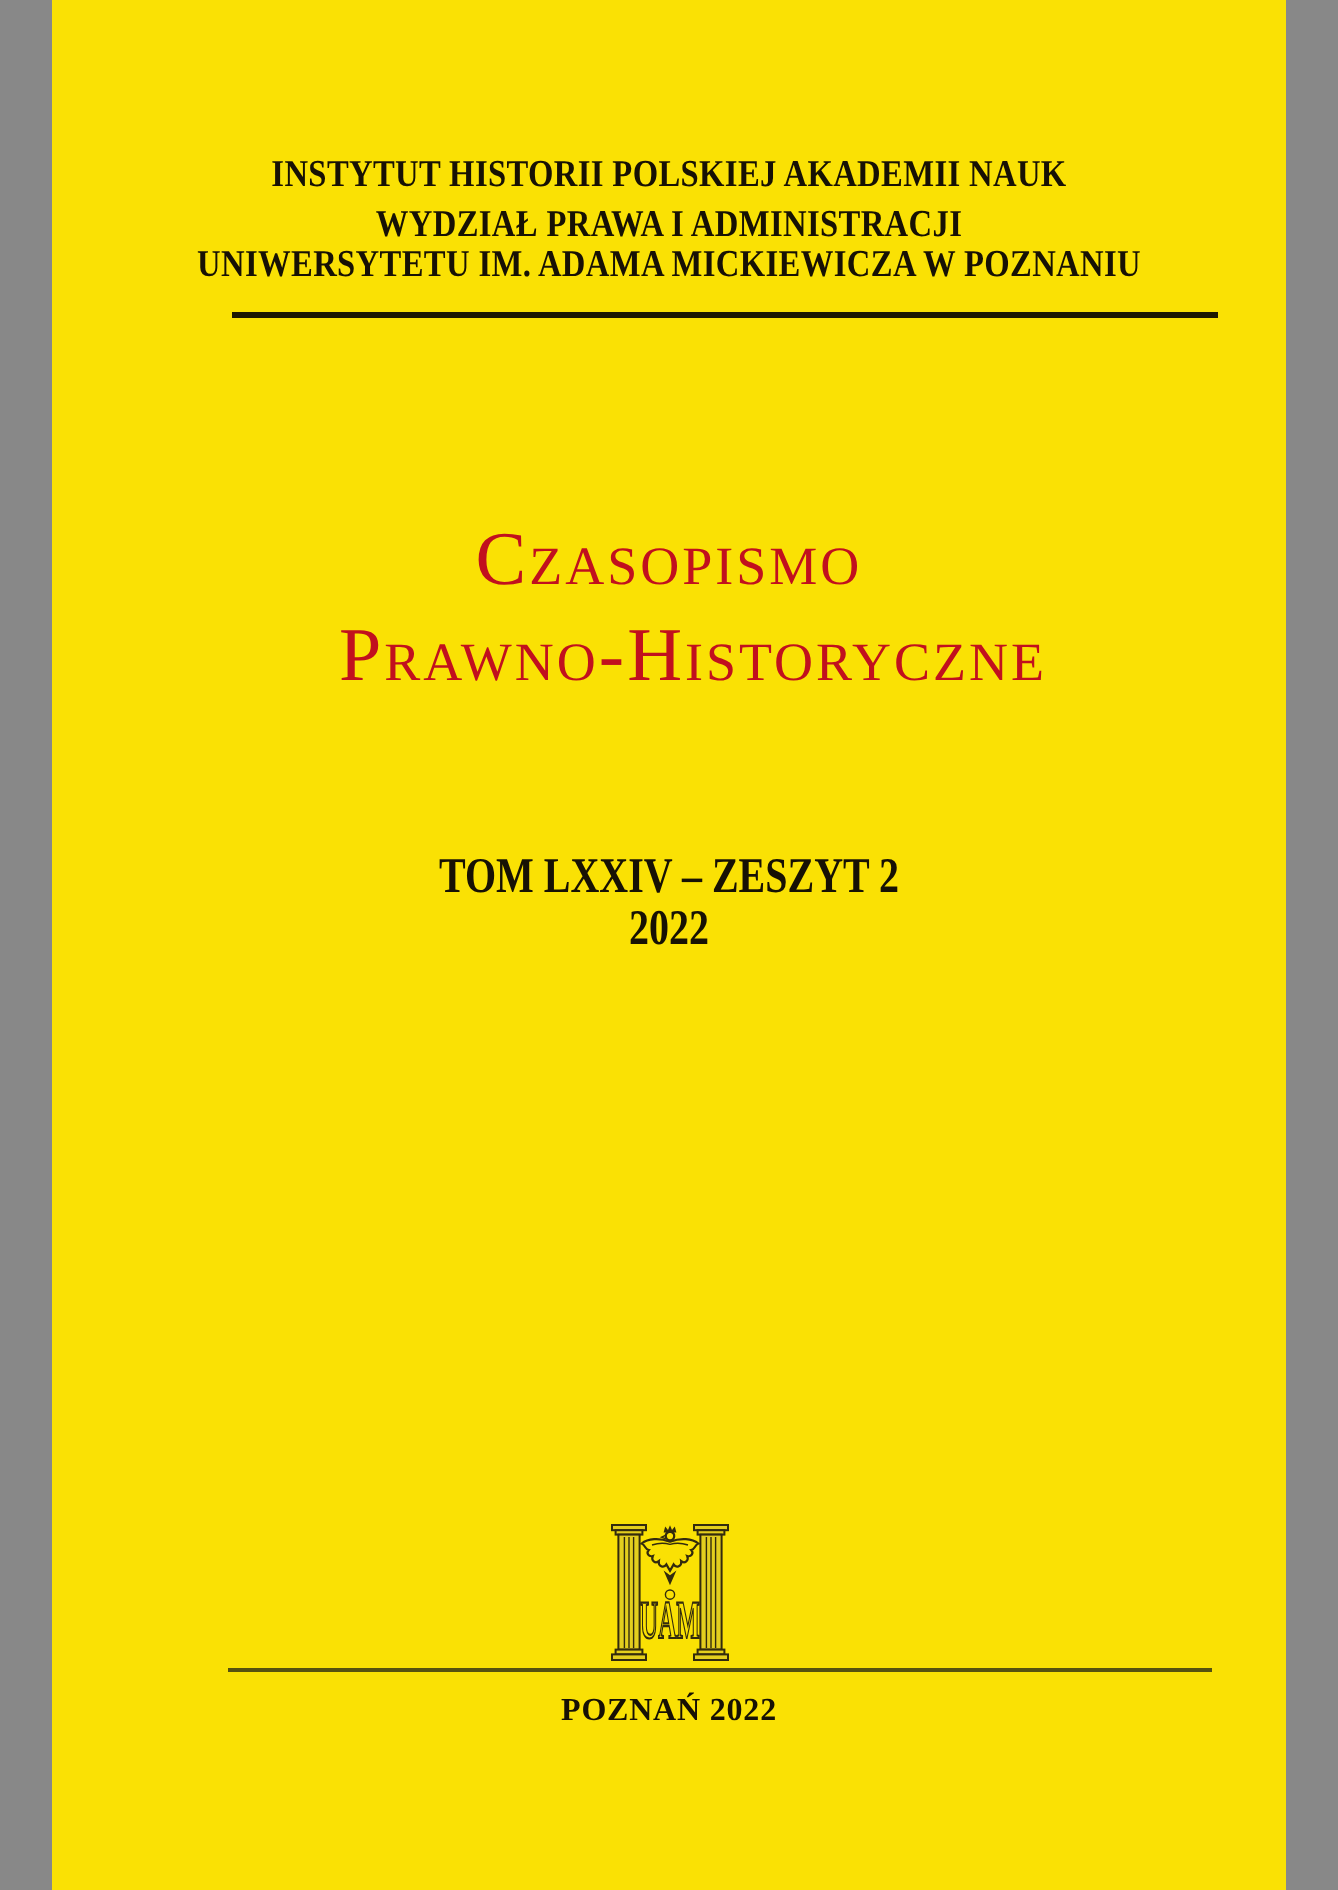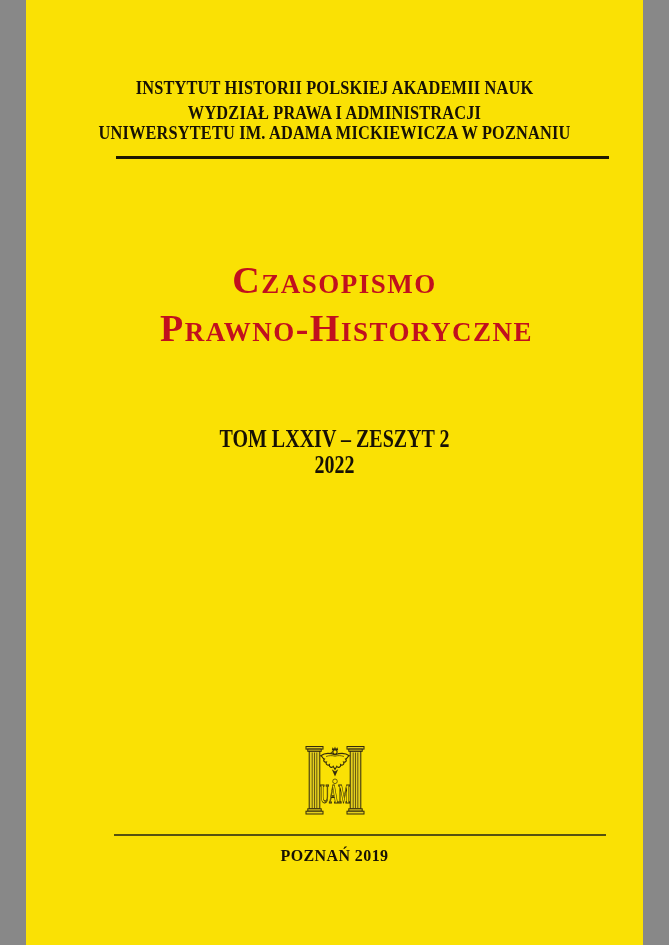--- a/index.html
+++ b/index.html
@@ -34,21 +34,21 @@
   }
   .pub1 { top: 78px; }
   .pub2 { top: 103px; }
   .pub3 { top: 123px; }
   .rule-top {
     position: absolute;
     top: 156px; left: 90px; width: 493px; height: 2.5px;
     background: var(--rule-dark);
   }
   .journal-title {
-    font-weight: bold;
+    font-weight: normal;
     font-variant: small-caps;
     font-size: 38px;
     color: var(--title-red);
     letter-spacing: 1.5px;
     white-space: nowrap;
   }
   .title1 { top: 261px; }
   .title2 { top: 309px; padding-left: 24px; }
   .volume-line {
     top: 426px;
@@ -60,21 +60,21 @@
     white-space: nowrap;
   }
   .year-line {
     top: 452px;
     font-weight: bold;
     font-size: 25px;
     color: var(--text-black);
     transform: scaleX(0.8);
     transform-origin: 50% 50%;
   }
-  .logo-wrap { top: 740px; text-decoration: underline; }
+  .logo-wrap { top: 756px; text-decoration: underline; }
   .logo-wrap svg { display: inline-block; }
   .logo-ink { stroke: var(--logo-ink); fill: var(--logo-fill); stroke-width: 1; }
   .logo-line { stroke: var(--logo-ink); stroke-width: 0.7; fill: none; }
   .eagle-solid { fill: var(--background); stroke: var(--logo-ink); stroke-width: 1.1; }
   .eagle-dark { fill: var(--logo-ink); stroke: none; }
   .uam-text {
     font-family: "Liberation Serif", serif;
     font-weight: bold;
     font-size: 27px;
     fill: var(--background);
@@ -140,15 +140,15 @@
         <path class="eagle-dark" d="M32.8 28.2 L36 35.6 L39.2 28.2 L36 30.6 Z"></path>
         <circle class="logo-line" cx="36" cy="40.3" r="2.3"></circle>
       </g>
 
       <text class="uam-text" x="36" y="62" text-anchor="middle" textLength="30" lengthAdjust="spacingAndGlyphs">UAM</text>
     </svg>
   </div>
 
   <div class="rule-bottom"></div>
 
-  <div class="abs imprint-line">POZNAŃ 2019</div>
+  <div class="abs imprint-line">POZNAŃ 2022</div>
 
 </div>
 
 </body></html>

